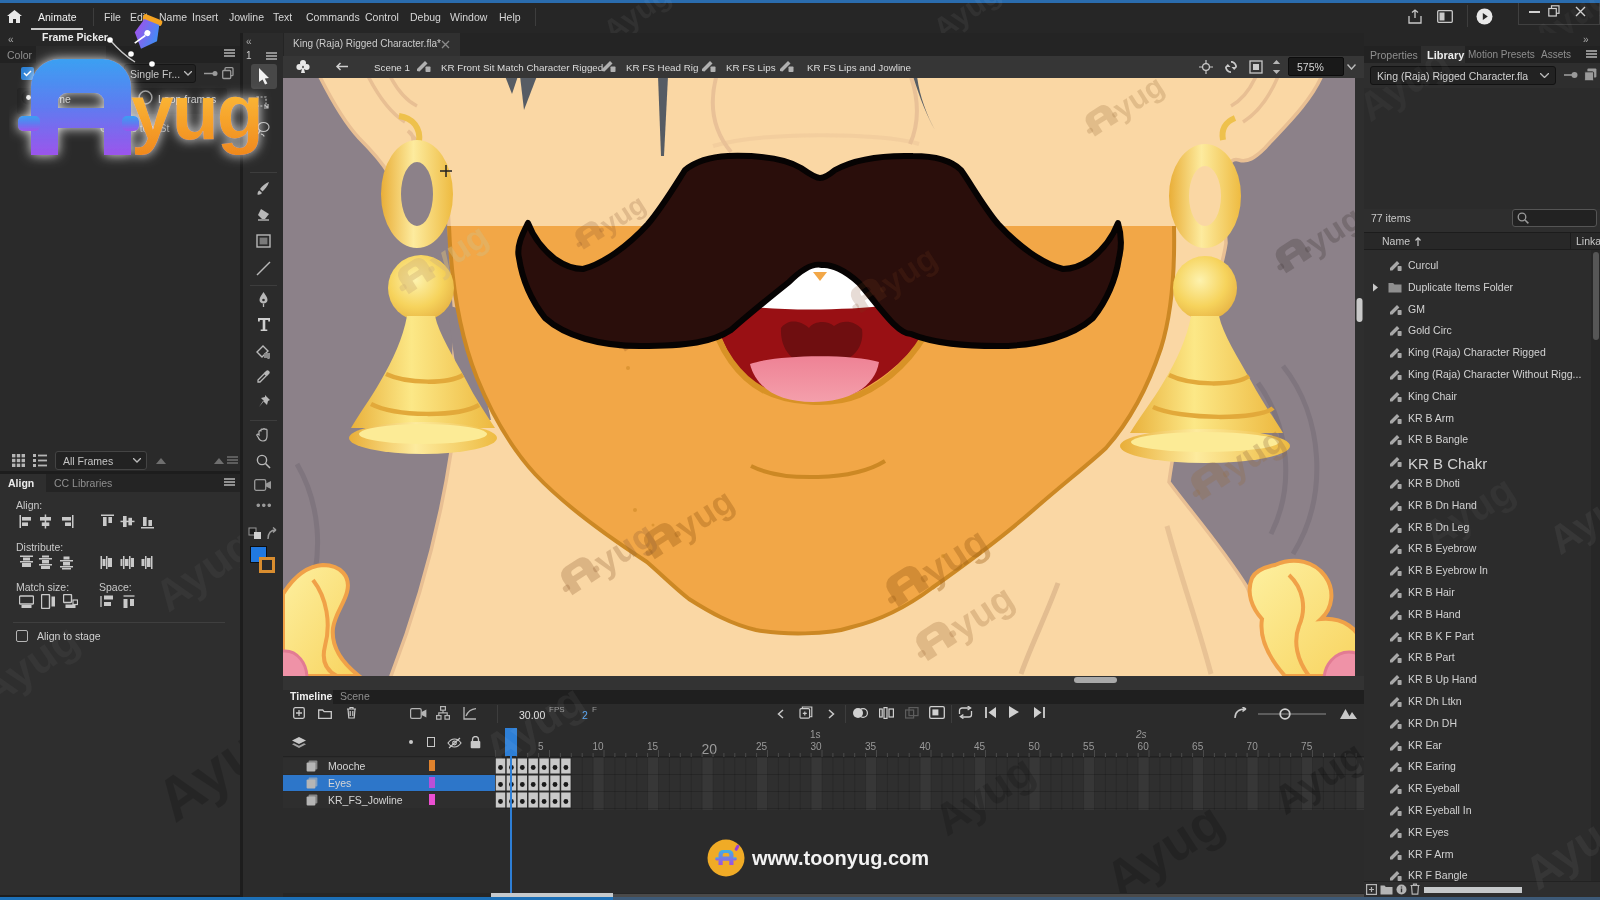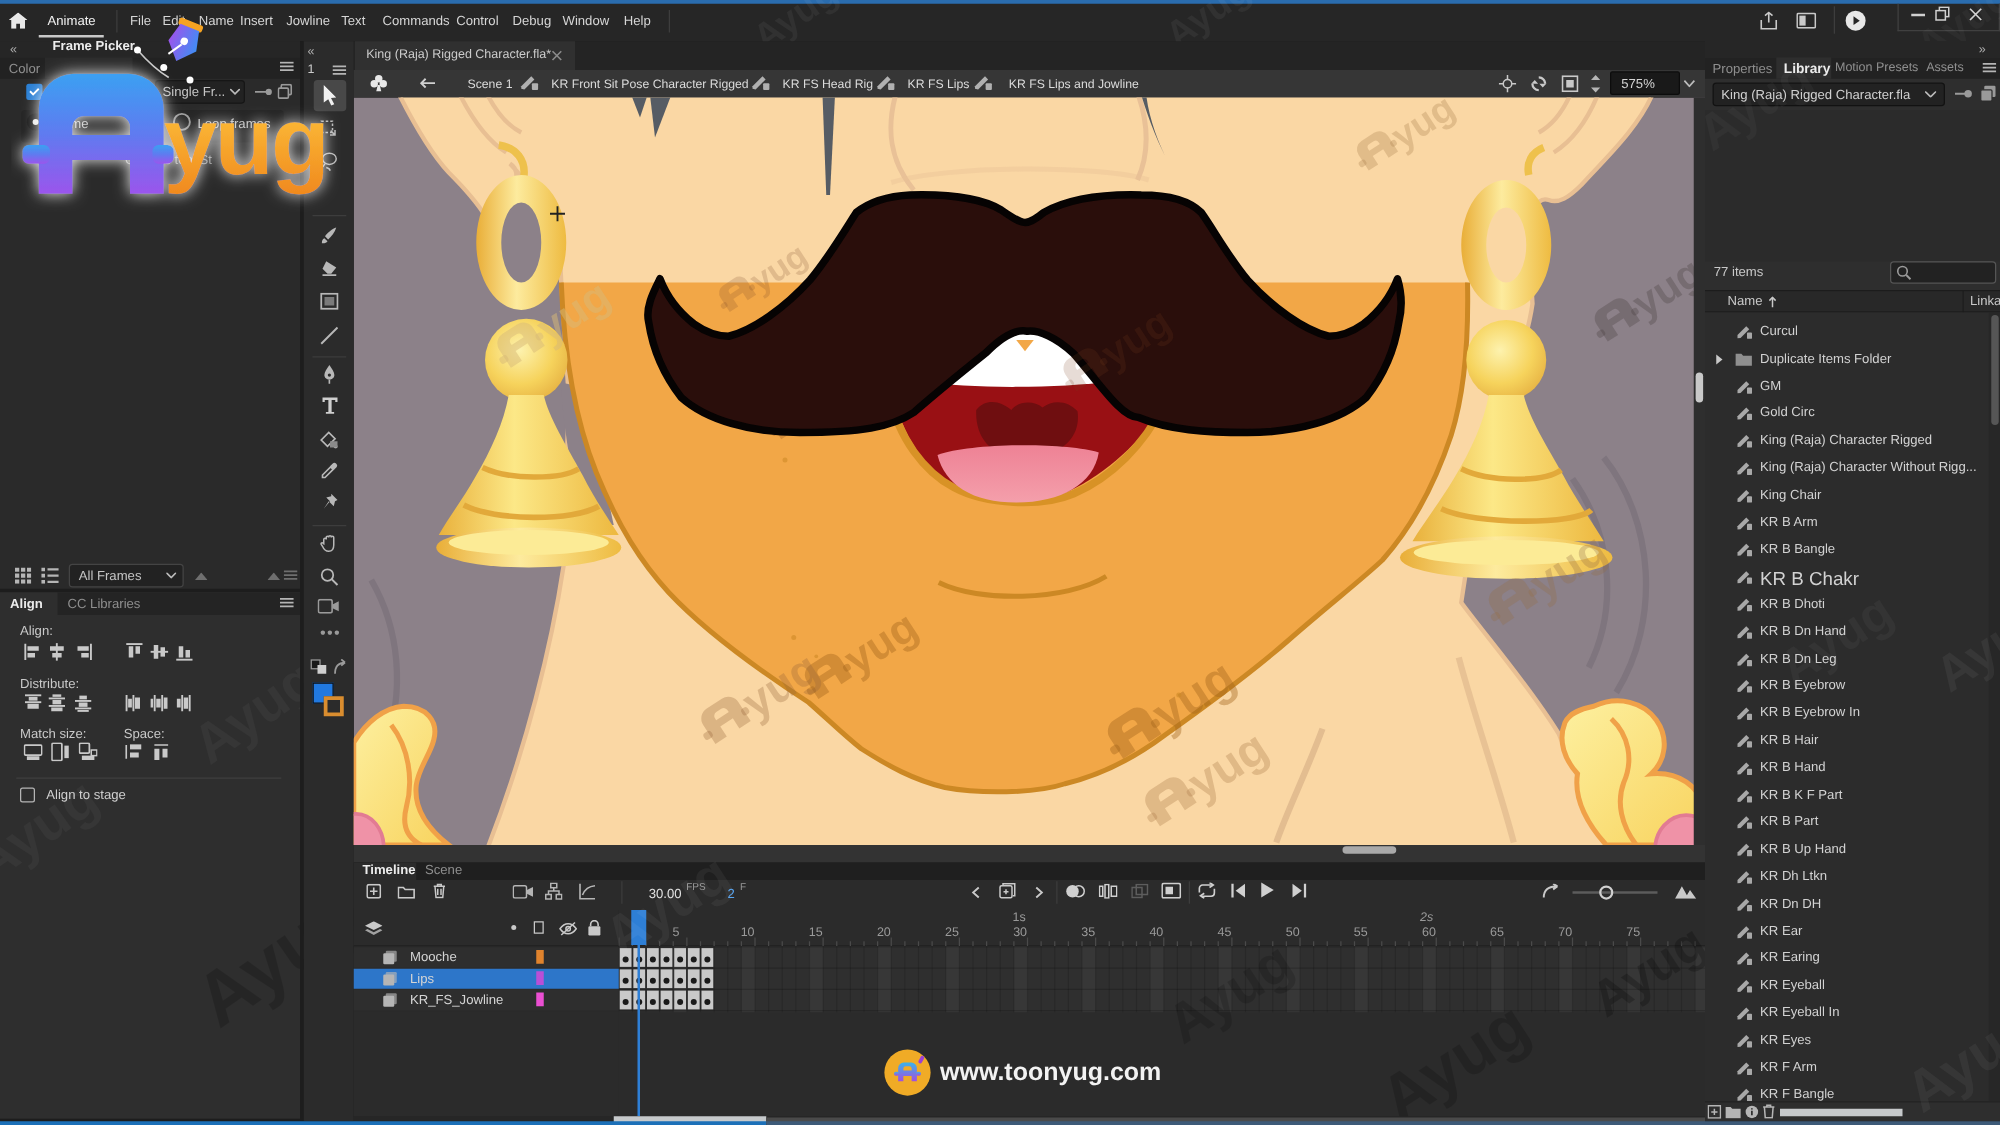--- a/index.html
+++ b/index.html
@@ -380,21 +380,21 @@
 <svg class="abs" style="left:335px;top:62px" width="13" height="9" viewBox="0 0 13 9">
       <path d="M13 4.5H2M5.5 1L2 4.5 5.5 8" stroke="#d0d0d0" stroke-width="1.5" fill="none"></path>
     </svg>
 <div class="txt" style="left:374px;top:62px;font-size:9.8px;color:#dcdcdc">Scene 1</div>
 <svg class="abs" style="left:416px;top:60px" width="15" height="13" viewBox="0 0 15 13">
       <g fill="#b0b0b0">
         <path d="M1 9L9 1l2.5 2.5-8 8L1 11z"></path>
         <rect x="9.5" y="6.5" width="5" height="5.5" rx="0.8"></rect>
       </g>
     </svg>
-<div class="txt" style="left:441px;top:62px;font-size:9.8px;color:#dcdcdc">KR Front Sit Pose Character Rigged</div>
+<div class="txt" style="left:441px;top:62px;font-size:9.8px;color:#dcdcdc">KR Front Sit Match Character Rigged</div>
 <svg class="abs" style="left:601px;top:60px" width="15" height="13" viewBox="0 0 15 13">
       <g fill="#b0b0b0">
         <path d="M1 9L9 1l2.5 2.5-8 8L1 11z"></path>
         <rect x="9.5" y="6.5" width="5" height="5.5" rx="0.8"></rect>
       </g>
     </svg>
 <div class="txt" style="left:626px;top:62px;font-size:9.8px;color:#dcdcdc">KR FS Head Rig</div>
 <svg class="abs" style="left:701px;top:60px" width="15" height="13" viewBox="0 0 15 13">
       <g fill="#b0b0b0">
         <path d="M1 9L9 1l2.5 2.5-8 8L1 11z"></path>
@@ -711,21 +711,21 @@
         <rect x="0.7" y="5" width="9.6" height="7.3" fill="#c9c9c9" stroke="none" rx="1"></rect>
         <path d="M2.5 5V3.5a3 3 0 016 0V5"></path>
       </g>
     </svg>
 <div class="abs" style="left:495px;top:728px;width:869px;height:29px;background:#2b2b2b;border-bottom:1px solid #222"></div>
 <div class="txt" style="left:810px;top:729px;font-size:10px;color:#999">1s</div>
 <div class="txt" style="left:1136px;top:729px;font-size:10px;font-style:italic;color:#999">2s</div>
 <div class="txt" style="left:538.0px;top:741px;font-size:10px;color:#9a9a9a">5</div>
     <div class="txt" style="left:592.5px;top:741px;font-size:10px;color:#9a9a9a">10</div>
     <div class="txt" style="left:647.0px;top:741px;font-size:10px;color:#9a9a9a">15</div>
-    <div class="txt" style="left:701.5px;top:741px;font-size:10px;color:#9a9a9a">20</div>
+    <div class="txt" style="left:701.5px;top:741px;font-size:14px;color:#9a9a9a">20</div>
     <div class="txt" style="left:756.0px;top:741px;font-size:10px;color:#9a9a9a">25</div>
     <div class="txt" style="left:810.5px;top:741px;font-size:10px;color:#9a9a9a">30</div>
     <div class="txt" style="left:865.0px;top:741px;font-size:10px;color:#9a9a9a">35</div>
     <div class="txt" style="left:919.5px;top:741px;font-size:10px;color:#9a9a9a">40</div>
     <div class="txt" style="left:974.0px;top:741px;font-size:10px;color:#9a9a9a">45</div>
     <div class="txt" style="left:1028.6px;top:741px;font-size:10px;color:#9a9a9a">50</div>
     <div class="txt" style="left:1083.1px;top:741px;font-size:10px;color:#9a9a9a">55</div>
     <div class="txt" style="left:1137.6px;top:741px;font-size:10px;color:#9a9a9a">60</div>
     <div class="txt" style="left:1192.1px;top:741px;font-size:10px;color:#9a9a9a">65</div>
     <div class="txt" style="left:1246.6px;top:741px;font-size:10px;color:#9a9a9a">70</div>
@@ -940,21 +940,21 @@
       <rect x="66.2" y="0.5" width="9.4" height="15" fill="#c9c9c9"></rect>
       <circle cx="70.9" cy="9.5" r="2.4" fill="#1a1a1a"></circle>
     </svg>
 <div class="abs" style="left:283px;top:775px;width:212px;height:16px;background:#2d76c9"></div>
 <svg class="abs" style="left:306px;top:777px" width="12" height="12" viewBox="0 0 12 12">
       <g fill="#b5b5b5">
         <rect x="2.6" y="0.6" width="8.8" height="8.8" rx="1" opacity="0.65"></rect>
         <rect x="0.6" y="2.6" width="8.8" height="8.8" rx="1"></rect>
       </g>
     </svg>
-<div class="txt" style="left:328px;top:777px;font-size:10.5px;color:#d5d5d5">Lips</div>
+<div class="txt" style="left:328px;top:777px;font-size:10.5px;color:#d5d5d5">Eyes</div>
 <div class="abs" style="left:429px;top:777px;width:6px;height:11px;background:#b94fd6"></div>
 <svg class="abs" style="left:495px;top:775px" width="90" height="16" viewBox="0 0 90 16">
       <rect x="0.8" y="0.5" width="9.4" height="15" fill="#c9c9c9"></rect>
       <circle cx="5.5" cy="9.5" r="2.4" fill="#1a1a1a"></circle>
       <rect x="11.7" y="0.5" width="9.4" height="15" fill="#c9c9c9"></rect>
       <circle cx="16.4" cy="9.5" r="2.4" fill="#1a1a1a"></circle>
       <rect x="22.6" y="0.5" width="9.4" height="15" fill="#c9c9c9"></rect>
       <circle cx="27.3" cy="9.5" r="2.4" fill="#1a1a1a"></circle>
       <rect x="33.5" y="0.5" width="9.4" height="15" fill="#c9c9c9"></rect>
       <circle cx="38.2" cy="9.5" r="2.4" fill="#1a1a1a"></circle>

